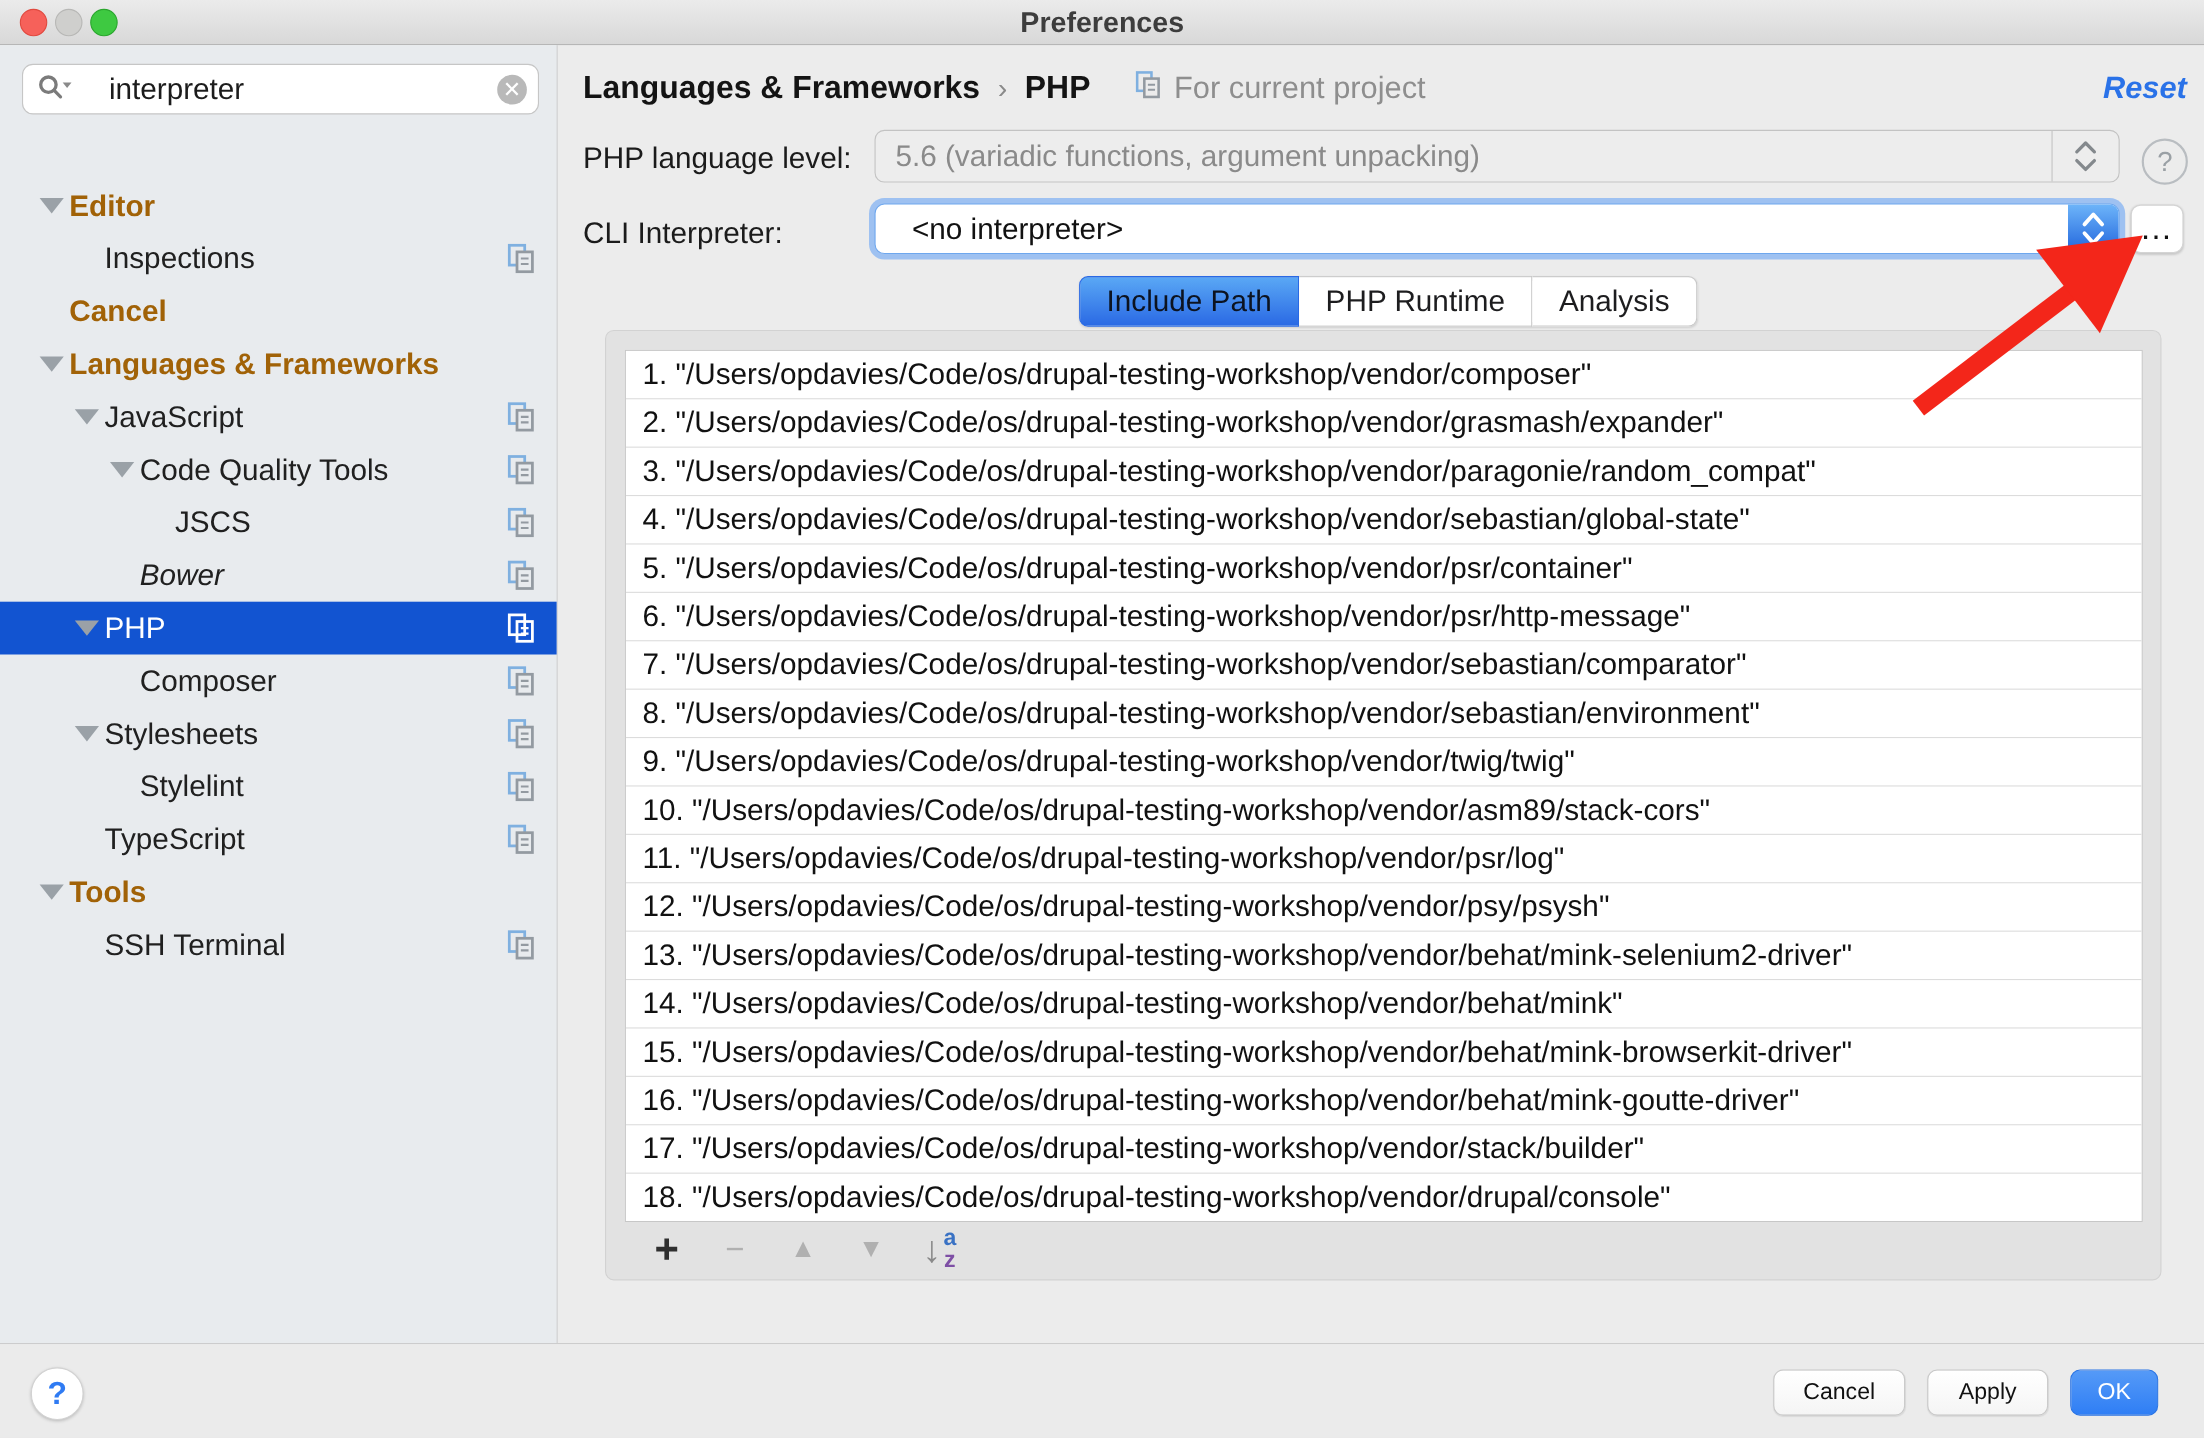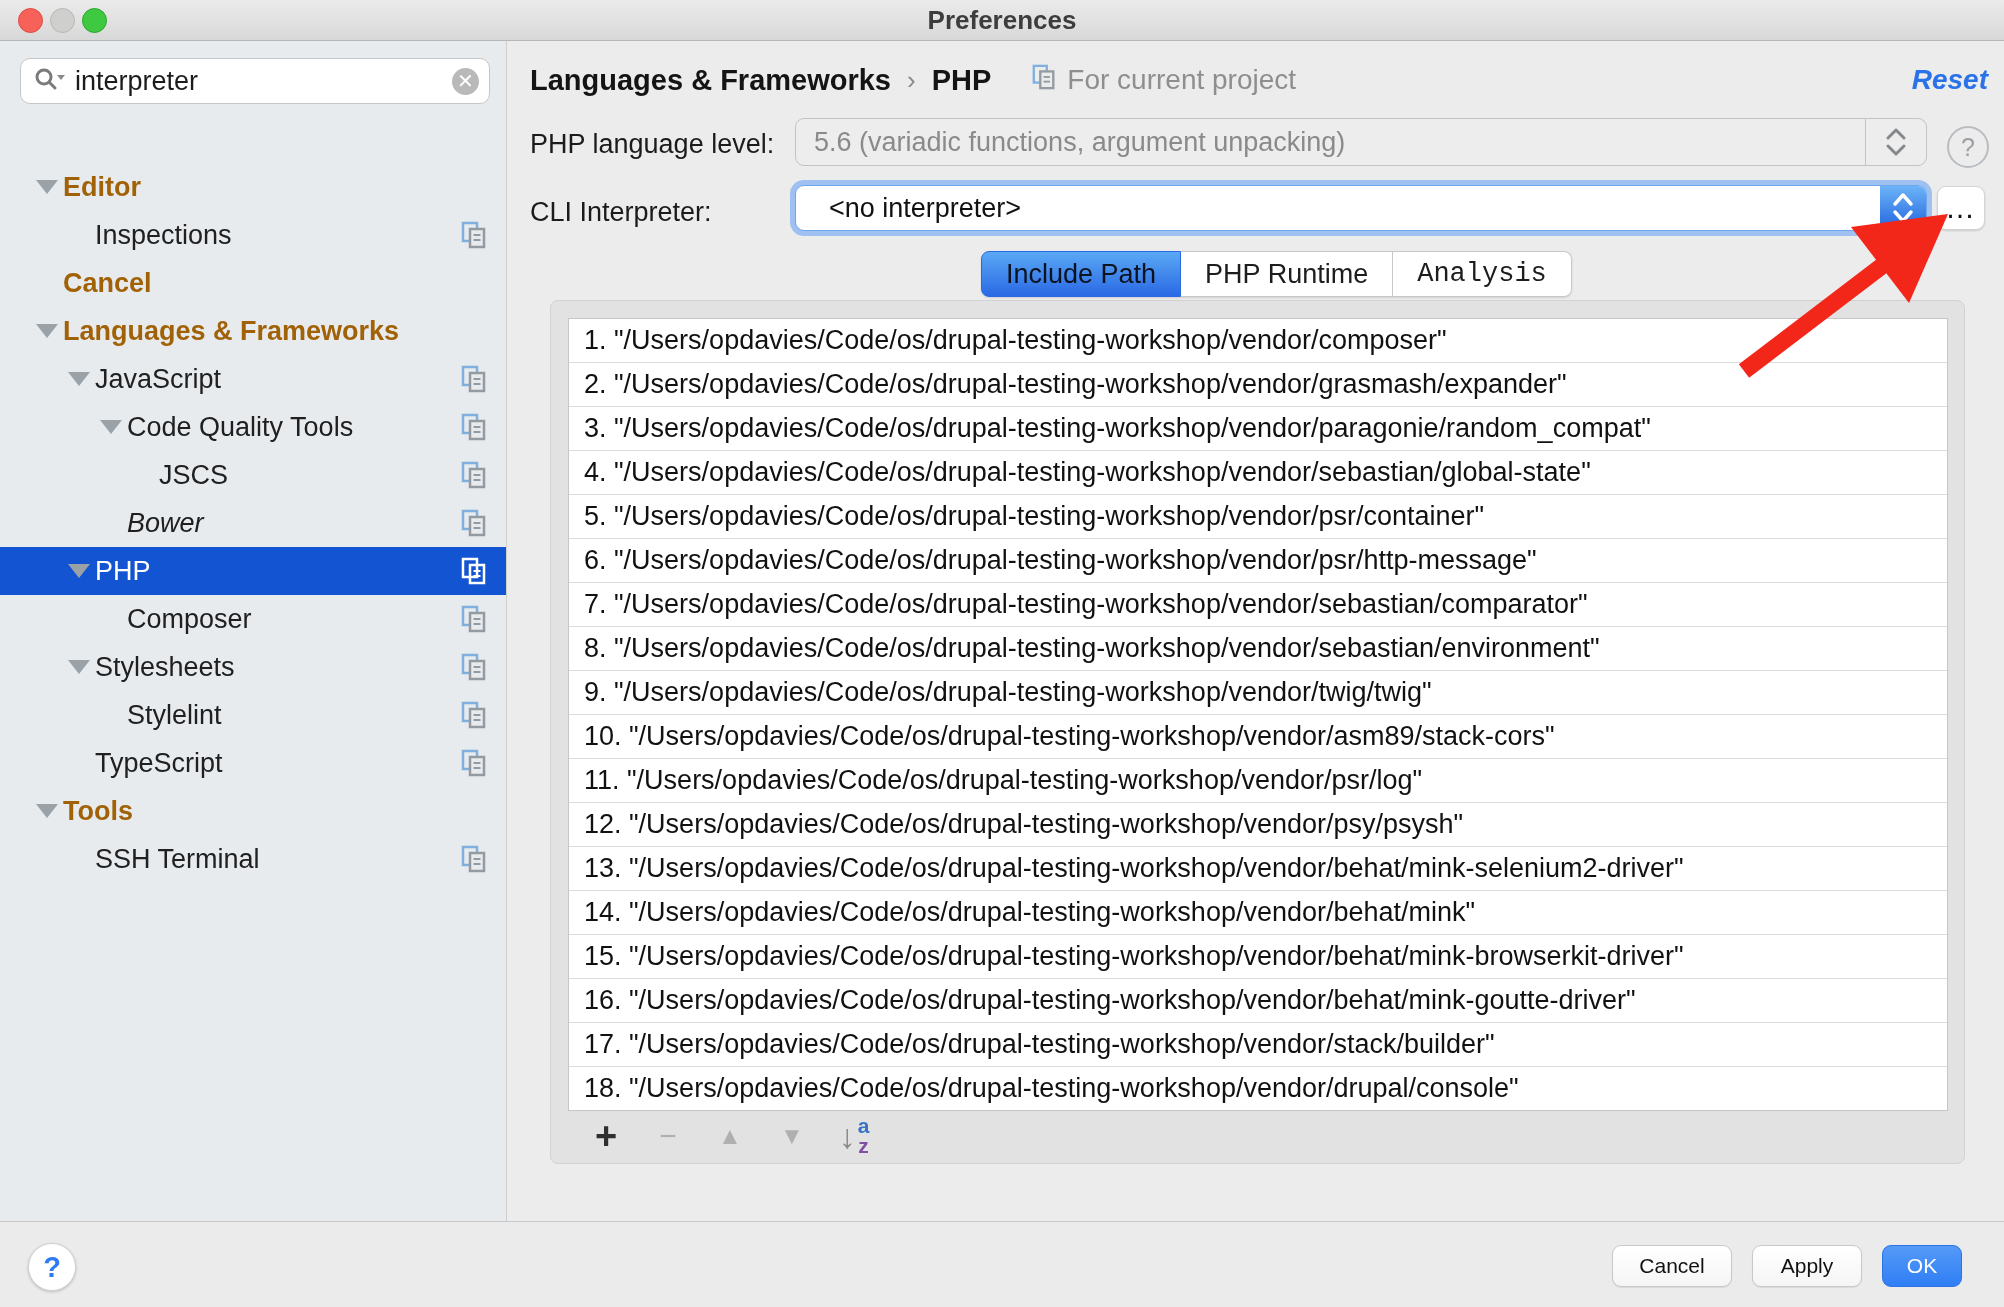--- a/index.html
+++ b/index.html
@@ -13,21 +13,21 @@
     background:linear-gradient(#ebebeb,#d8d8d8);border-bottom:1px solid #b6b6b6;}
   .title{width:100%;text-align:center;line-height:40px;font-size:26px;font-weight:600;color:#3d3d3d;}
   .light{width:23px;height:23px;border-radius:50%;top:8px;}
   .light.red{left:18px;background:#f6615a;border:1px solid #e0493f;}
   .light.gray{left:50px;background:#cfcfcd;border:1px solid #b7b7b5;}
   .light.green{left:82px;background:#3ec941;border:1px solid #2aa62e;}
 
   
   .sidebar{left:0;top:41px;width:506px;height:1180px;background:#e8ebee;border-right:1px solid #cfcfcf;}
   .searchbox{left:20px;top:17px;width:468px;height:44px;background:#fff;border:1px solid #c6c6c6;
-     border-radius:10px;display:flex;align-items:center;}
+     border-radius:10px;display:flex;align-items:center;gap:24px;}
   .searchbox input{border:none;outline:none;flex:1;font-size:27px;color:#1c1c1c;background:transparent;
      font-family:inherit;min-width:0;}
   .mag{margin:0 6px 0 12px;display:flex;align-items:center;}
   .clearbtn{width:27px;height:27px;border-radius:50%;background:#b9b9b9;color:#fff;font-size:20px;
      font-weight:bold;display:flex;align-items:center;justify-content:center;margin-right:10px;cursor:default;}
   .tree{left:0;top:122px;width:506px;}
   .srow{height:48px;display:flex;align-items:center;font-size:27px;color:#202020;position:relative;}
   .srow .chev{width:32px;display:flex;justify-content:center;flex:none;}
   .tri{width:0;height:0;border-left:11px solid transparent;border-right:11px solid transparent;
      border-top:14px solid #9aa1a7;}
@@ -61,21 +61,21 @@
      border-radius:0 8px 8px 0;display:flex;align-items:center;justify-content:center;}
   .browse{left:1937px;top:186px;width:46px;height:42px;background:#fff;border:1px solid #d4d4d4;
      border-radius:9px;box-shadow:0 1px 2px rgba(0,0,0,.15);font-size:30px;color:#111;
      display:flex;align-items:center;justify-content:center;letter-spacing:2px;}
 
   
   .tabs{left:981px;top:251px;height:46px;display:flex;box-shadow:0 1px 2px rgba(0,0,0,.12);border-radius:8px;}
   .tab{background:#fff;border:1px solid #c8c8c8;border-left:none;font-size:27px;color:#1d1d1f;
      display:flex;align-items:center;justify-content:center;padding:0 24px;}
   .tab:first-child{border-left:1px solid #c8c8c8;border-radius:8px 0 0 8px;}
-  .tab:last-child{border-radius:0 8px 8px 0;font-family:Liberation Mono, monospace;}
+  .tab:last-child{border-radius:0 8px 8px 0;}
   .tab.active{background:linear-gradient(#5aa8f5,#2a69e4);border-color:#2a69e4;color:#0c1320;}
 
   
   .listpanel{left:550px;top:300px;width:1415px;height:864px;background:#e2e2e2;
      border:1px solid #d2d2d2;border-radius:8px;box-sizing:border-box;}
   .whitelist{left:568px;top:318px;width:1380px;height:793px;background:#fff;border:1px solid #c7c7c7;
      box-sizing:border-box;overflow:hidden;}
   .lrow{height:44px;line-height:43px;border-bottom:1px solid #dcdcdc;font-size:27px;color:#111;
      padding-left:15px;white-space:nowrap;overflow:hidden;box-sizing:border-box;}
   .lrow:last-child{border-bottom:none;}

